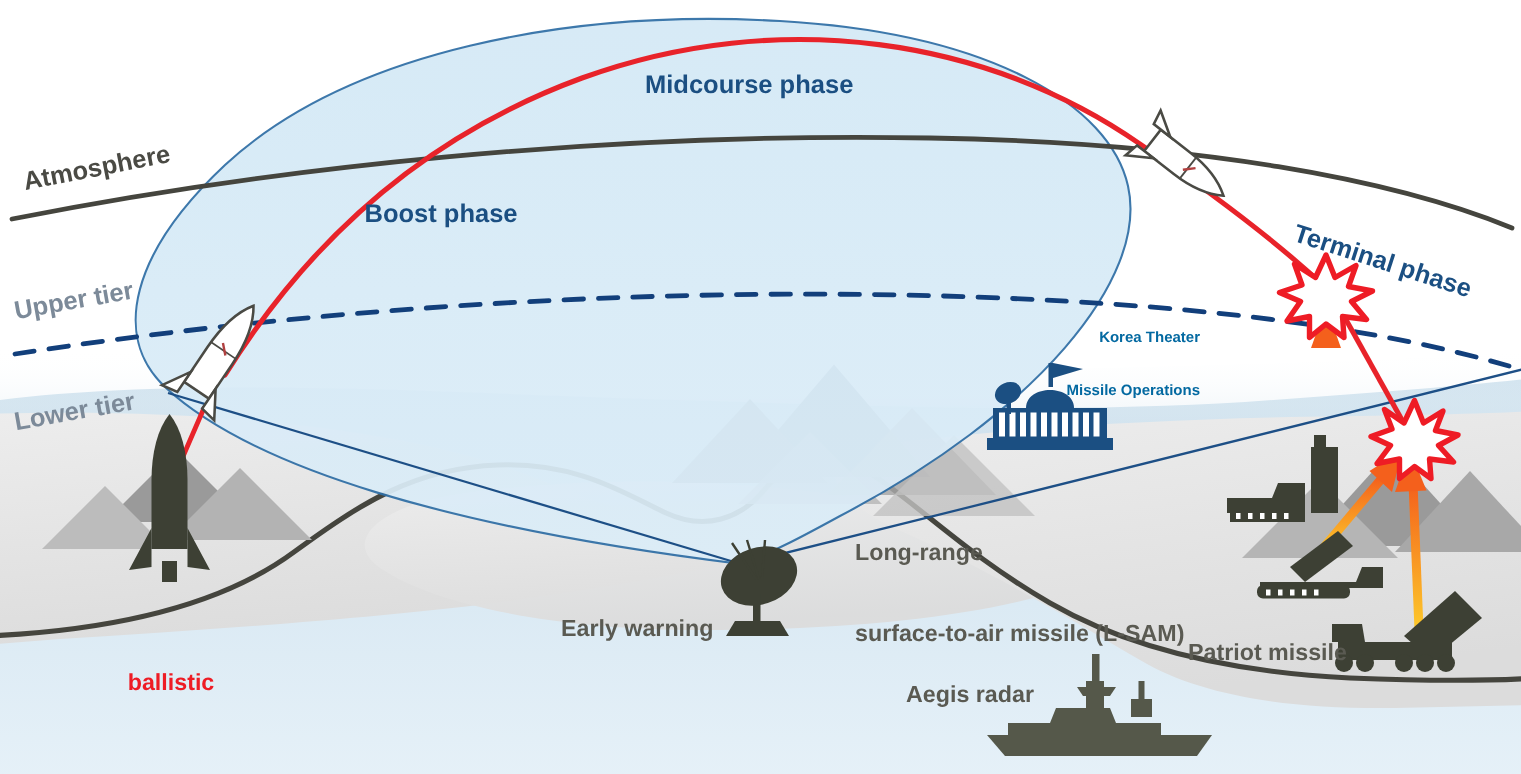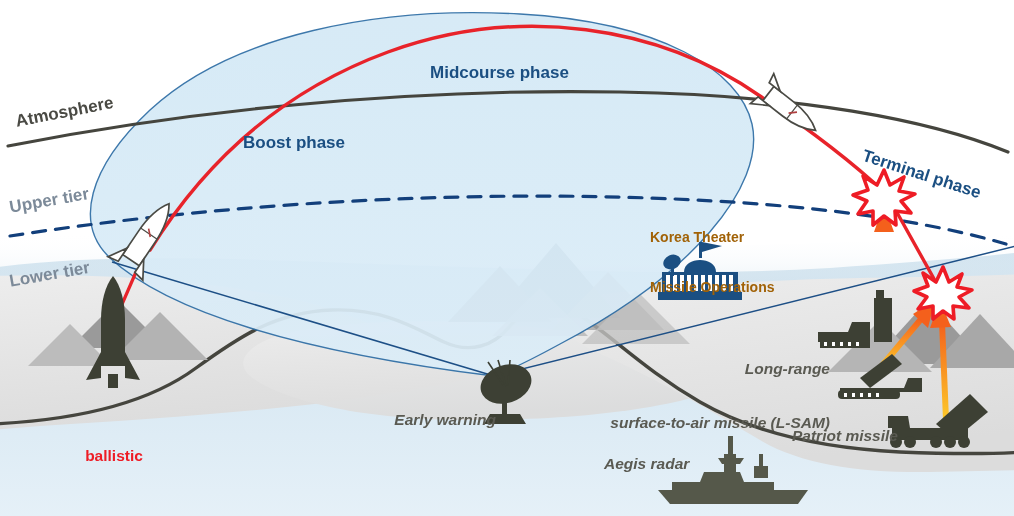--- a/index.html
+++ b/index.html
@@ -3,23 +3,23 @@
 <meta charset="utf-8">
 <style>
   html,body{margin:0;padding:0;background:#fff;}
   body{font-family:"Liberation Sans",sans-serif;}
   #stage{position:relative;width:1014px;height:516px;overflow:hidden;background:#ffffff;}
   #stage svg.layer{position:absolute;left:0;top:0;width:1014px;height:516px;}
   .lbl{position:absolute;white-space:pre;line-height:1.18;}
   .lbl-phase{color:#1b4f82;font-weight:bold;font-size:17px;}
   .lbl-tier{color:#7c8a99;font-weight:bold;font-size:17px;}
   .lbl-atmo{color:#4a4a44;font-weight:bold;font-size:17px;}
-  .lbl-asset{color:#5a5a52;font-weight:bold;font-size:15.5px;text-align:right;font-style:italic;}
+  .lbl-asset{color:#5a5a52;font-weight:bold;font-size:15.5px;text-align:left;}
   .lbl-red{color:#ee1c25;font-weight:bold;font-size:15.5px;text-align:center;}
-  .lbl-ktmo{color:#a16207;font-weight:bold;font-size:14px;text-align:left;}
+  .lbl-ktmo{color:#0369a1;font-weight:bold;font-size:10px;text-align:right;}
 </style>
 </head>
 <body>
 
 <div id="stage">
 
   <svg class="layer" viewBox="0 0 1014 516">
     <defs>
       <linearGradient id="seaGrad" x1="0" y1="0" x2="0" y2="1">
         <stop offset="0" stop-color="#cfe2ee"></stop>
@@ -236,21 +236,21 @@
       <path d="M -58 10 L -58 2 L -30 2 L -26 -8 L 10 -8 L 14 2 L 44 2 L 44 10 Z" fill="#55584a"></path>
       <rect x="-6" y="-26" width="12" height="20" fill="#55584a"></rect>
       <rect x="-2" y="-44" width="5" height="20" fill="#55584a"></rect>
       <path d="M -12 -22 L 14 -22 L 10 -16 L -8 -16 Z" fill="#55584a"></path>
       <rect x="24" y="-14" width="14" height="12" fill="#55584a"></rect>
       <rect x="29" y="-26" width="4" height="12" fill="#55584a"></rect>
       <rect x="-44" y="4" width="10" height="6" fill="#55584a"></rect>
     </g>
   </svg>
 
-  <div class="lbl lbl-phase" style="left:430px;top:47px;margin-top:16px;">Midcourse phase</div>
+  <div class="lbl lbl-phase" style="left:430px;top:47px;">Midcourse phase</div>
 
   <div class="lbl lbl-phase" style="left:243px;top:133px;">Boost phase</div>
 
   <div class="lbl lbl-phase" style="left:866px;top:146px;transform:rotate(18deg);transform-origin:left top;">Terminal phase</div>
 
   <div class="lbl lbl-atmo" style="left:14px;top:112px;transform:rotate(-11deg);transform-origin:left top;">Atmosphere</div>
 
   <div class="lbl lbl-tier" style="left:8px;top:198px;transform:rotate(-10deg);transform-origin:left top;">Upper tier</div>
 
   <div class="lbl lbl-tier" style="left:8px;top:272px;transform:rotate(-10deg);transform-origin:left top;">Lower tier</div>

